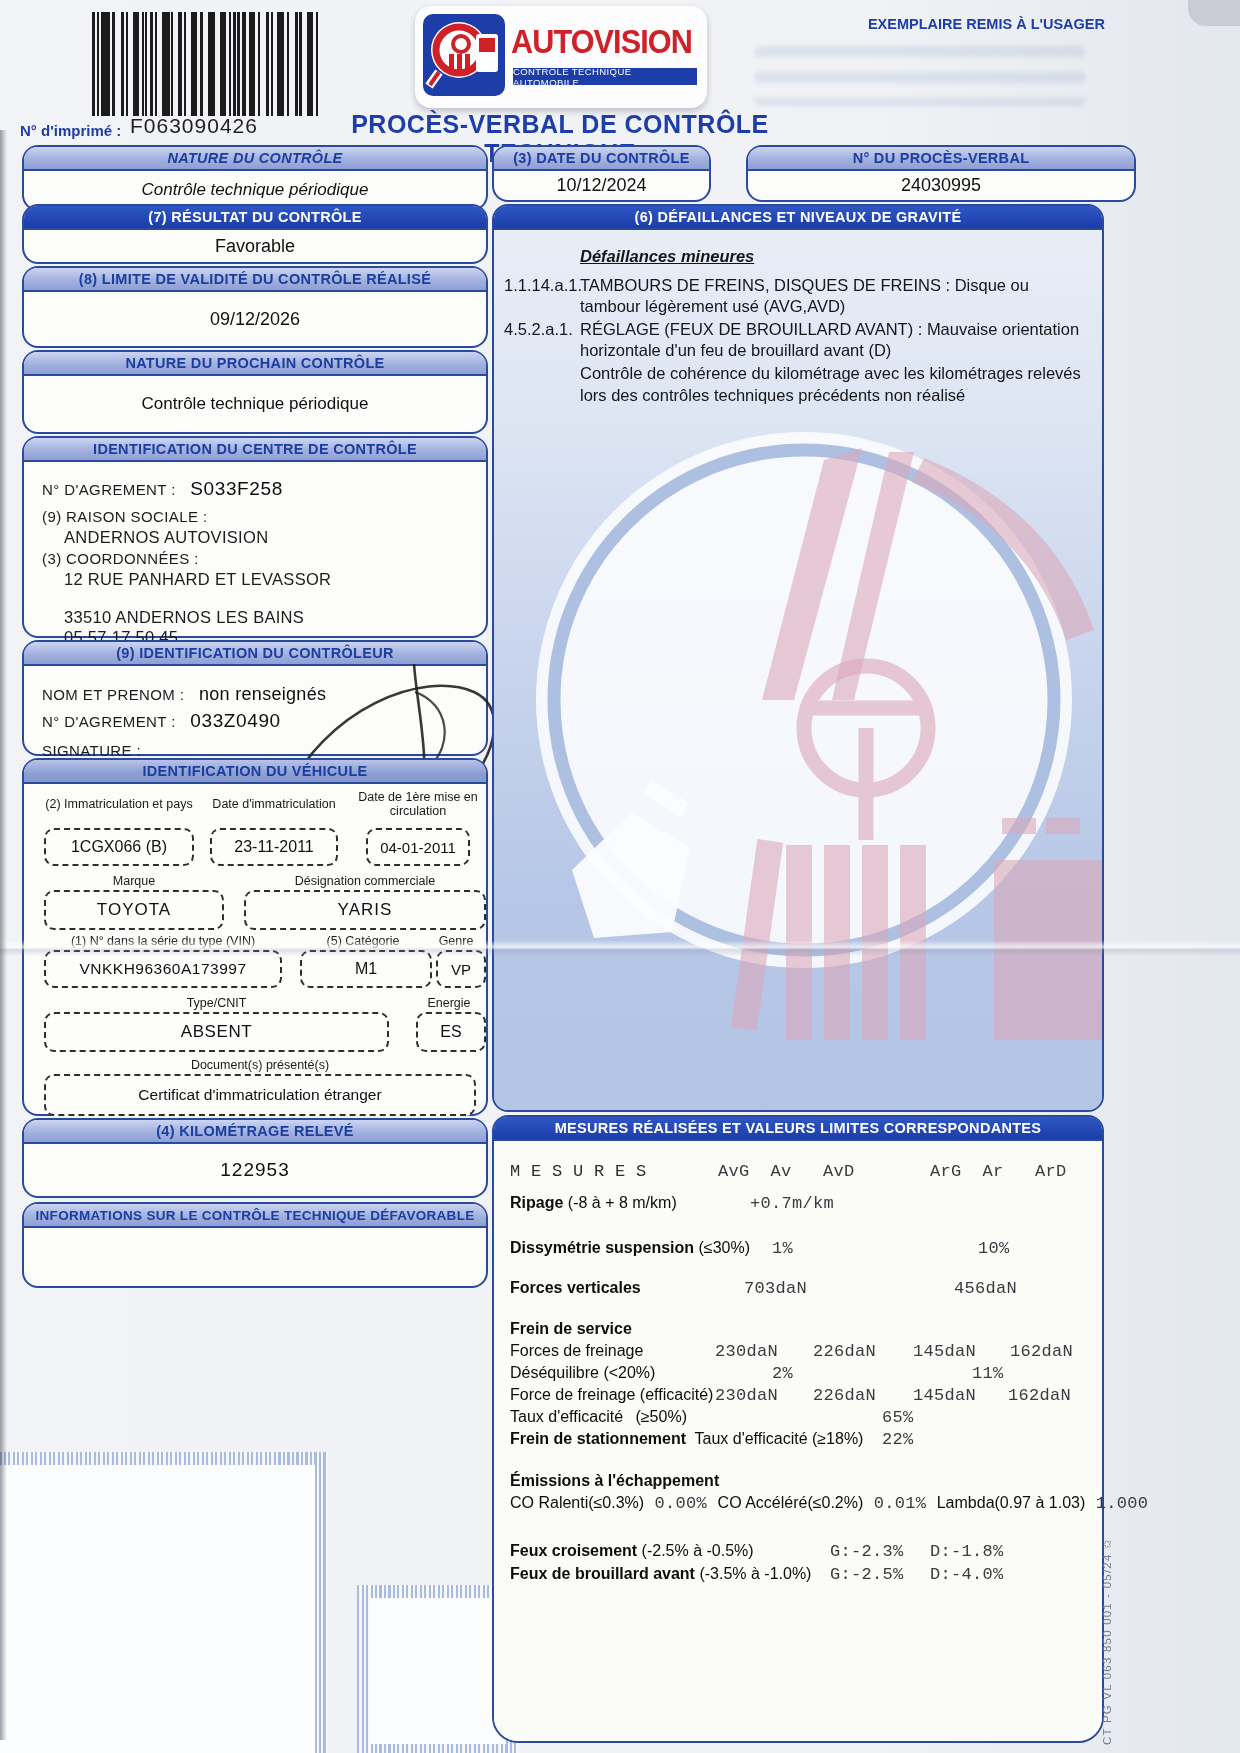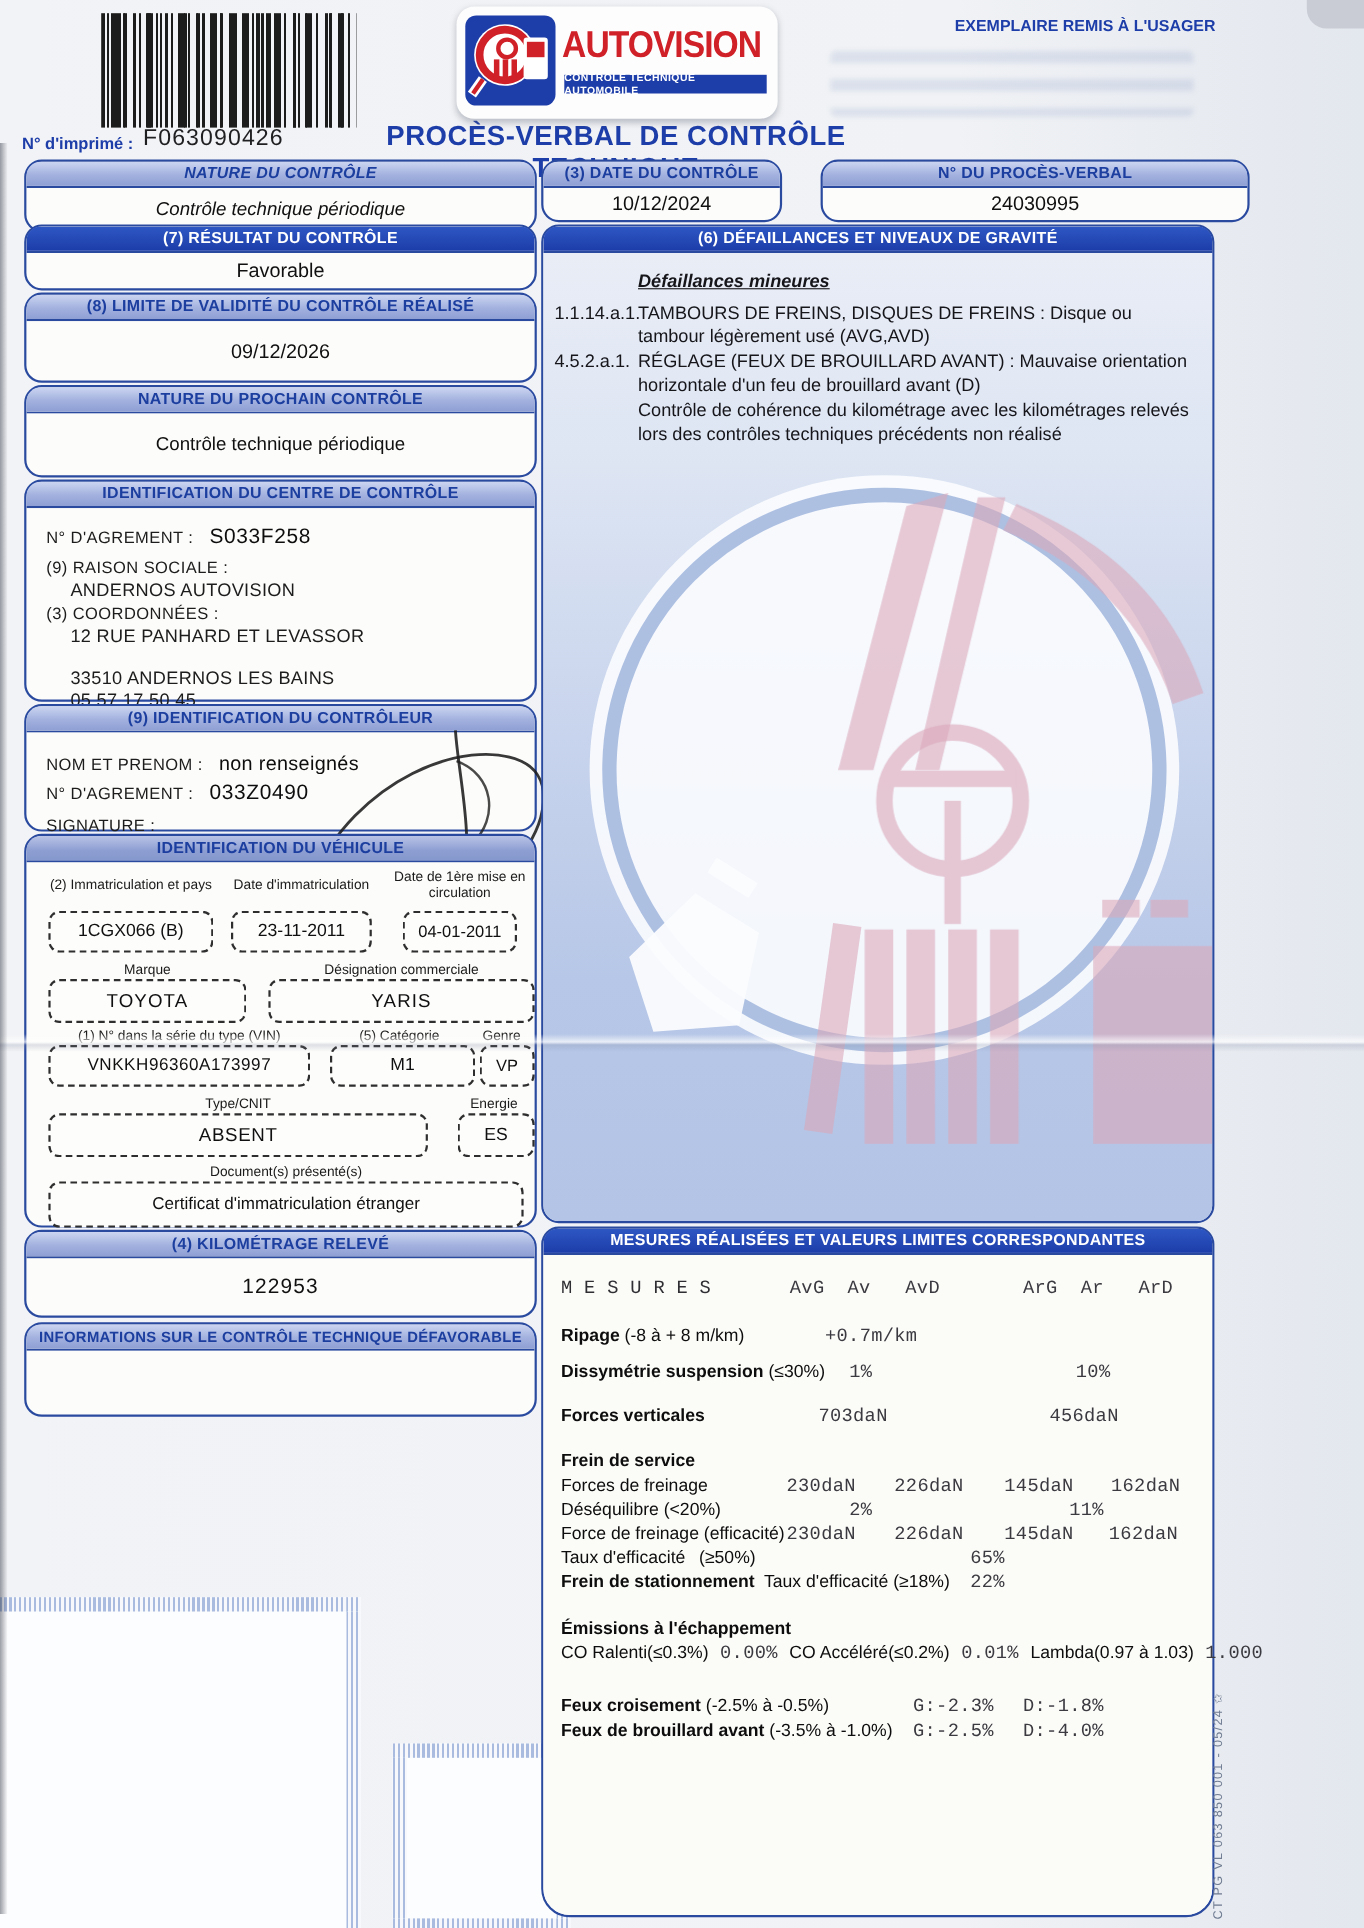--- a/index.html
+++ b/index.html
@@ -25,21 +25,21 @@
   .print-num{position:absolute;left:130px;top:114px;font-size:21px;letter-spacing:1px;color:#1f1f22;z-index:5;}
   .doc-title{position:absolute;left:280px;top:110px;width:560px;text-align:center;
              font-weight:700;font-size:25px;letter-spacing:.5px;color:#1d3da8;z-index:5;}
   .copy-label{position:absolute;left:760px;top:16px;width:345px;text-align:right;
               font-weight:700;font-size:14.5px;color:#1d3da8;z-index:5;}
   .logo{position:absolute;left:415px;top:6px;width:292px;height:102px;background:#fdfdfd;border-radius:16px;
         box-shadow:0 3px 6px rgba(90,95,115,.35);z-index:6;}
   .logo-name{position:absolute;left:96px;top:16px;font-weight:700;font-size:34px;color:#d02028;
              transform:scaleX(.9);transform-origin:0 0;letter-spacing:-1px;white-space:nowrap;}
   .logo-tag{position:absolute;left:98px;top:62px;width:184px;height:17px;background:#1d3da8;color:#fff;
-            display:flex;align-items:center;justify-content:center;font-weight:700;font-size:9.5px;letter-spacing:.4px;}
+            display:flex;align-items:center;justify-content:center;font-weight:400;font-size:9.5px;letter-spacing:.4px;}
   
   .fline{position:absolute;left:18px;font-size:15px;color:#1c1c1c;letter-spacing:.4px;white-space:nowrap;}
   .fline .big{font-size:19px;letter-spacing:.6px;margin-left:10px;color:#0d0d0d;}
   .fline.ind{left:40px;font-size:16.5px;letter-spacing:.3px;}
   
   .vlabel{position:absolute;font-size:12.5px;color:#1a1a1a;text-align:center;line-height:1.15;}
   .vbox{position:absolute;border:2px dashed #2e2e2e;border-radius:10px;background:#fdfdfc;
         display:flex;align-items:center;justify-content:center;font-size:16px;color:#101010;box-sizing:border-box;}
   
   .dfl-body{background:linear-gradient(180deg,#e9edf6 0%,#dde5f3 22%,#c8d4ed 50%,#b7c7e7 75%,#b3c4e6 100%);
@@ -276,21 +276,21 @@
   </div>
 
   <div class="sec" style="left:492px;top:1115px;width:612px;height:628px;border-radius:16px 16px 26px 26px;">
     <div class="sec-head dark">MESURES RÉALISÉES ET VALEURS LIMITES CORRESPONDANTES</div>
     <div class="sec-body" style="background:#fbfbf8;border-radius:0 0 24px 24px;">
       <div class="mrow" style="top:21px;">
         <span class="mval" style="left:0;color:#2f2f33;">M E S U R E S</span>
         <span class="mval" style="left:208px;">AvG  Av   AvD</span>
         <span class="mval" style="left:420px;">ArG  Ar   ArD</span>
       </div>
-      <div class="mrow" style="top:53px;margin-top:12px;">
+      <div class="mrow" style="top:53px;">
         <span class="mlabel">Ripage</span>
         <span class="mplain">(-8 à + 8 m/km)</span>
         <span class="mval" style="left:240px;">+0.7m/km</span>
       </div>
       <div class="mrow" style="top:98px;">
         <span class="mlabel">Dissymétrie suspension</span>
         <span class="mplain">(≤30%)</span>
         <span class="mval" style="left:262px;">1%</span>
         <span class="mval" style="left:468px;">10%</span>
       </div>

